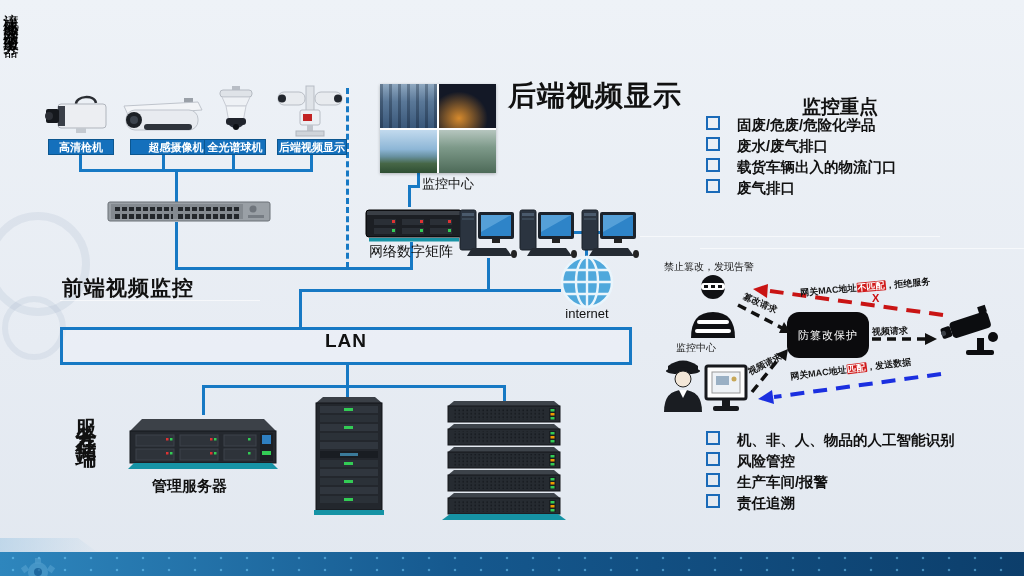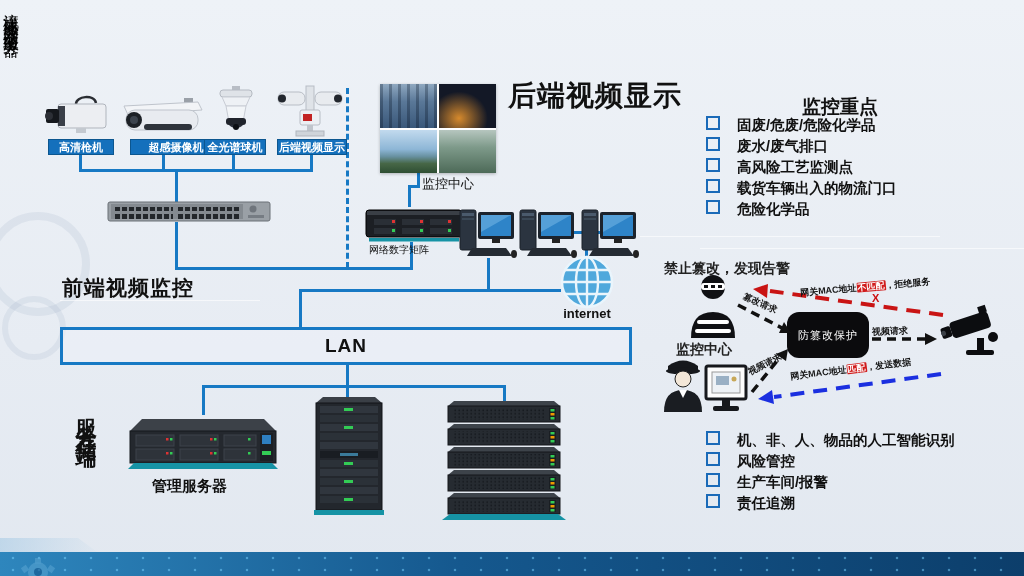--- a/index.html
+++ b/index.html
@@ -35,51 +35,51 @@
     border-left:3px dashed #1779c4;}
   
   .cam-label{position:absolute;top:139px;height:16px;background:#1470bc;border:1px solid #0c568f;
     color:#fff;font-size:11px;font-weight:bold;display:flex;align-items:center;justify-content:center;
     box-sizing:border-box;}
   
   .sec-h{position:absolute;color:#111;font-weight:bold;}
   .front-h{left:62px;top:237px;font-size:21px;letter-spacing:1px;margin-top:37px;}
   .back-h{left:508px;top:77px;font-size:28px;letter-spacing:1px;}
   .mc-label{left:422px;top:175px;font-size:13px;font-weight:500;}
-  .matrix-label{left:369px;top:243px;font-size:10px;font-weight:500;}
-  .inet-label{left:556px;top:306px;width:62px;text-align:center;font-size:13px;font-weight:700;}
+  .matrix-label{left:369px;top:243px;font-size:14px;font-weight:500;}
+  .inet-label{left:556px;top:306px;width:62px;text-align:center;font-size:13px;font-weight:400;}
   
   .mc-grid{position:absolute;left:380px;top:84px;width:116px;height:89px;display:grid;
     grid-template-columns:1fr 1fr;grid-template-rows:1fr 1fr;gap:2px;background:#fff;
     box-shadow:0 1px 3px rgba(0,0,0,.25);}
   .mc-t1{background:linear-gradient(180deg,#8fa8c0 0%,#5a7898 40%,#3a587a 100%),
     repeating-linear-gradient(90deg,rgba(20,40,60,.3) 0 3px,transparent 3px 9px);background-blend-mode:multiply;}
   .mc-t2{background:radial-gradient(ellipse at 35% 78%,rgba(235,150,45,.9),rgba(235,150,45,0) 55%),#131826;}
   .mc-t3{background:linear-gradient(180deg,#c2daee 0%,#8db6d6 45%,#67909f 62%,#476747 78%,#2e4e33 100%);}
   .mc-t4{background:linear-gradient(180deg,#b6c6bf 0%,#7e9a8a 40%,#4d6a58 100%);}
   
   .lan{position:absolute;left:60px;top:327px;width:572px;height:38px;border:3px solid #1779c4;
-    box-sizing:border-box;background:rgba(236,241,248,.55);display:flex;align-items:center;
+    box-sizing:border-box;background:rgba(236,241,248,.55);display:flex;align-items:flex-start;
     justify-content:center;font-size:19px;font-weight:bold;color:#111;letter-spacing:1px;}
   
   .vtext{position:absolute;writing-mode:vertical-rl;text-orientation:upright;color:#111;}
   .storage-h{left:72px;top:402px;font-size:21px;font-weight:bold;letter-spacing:7px;}
   .srv-label{position:absolute;color:#111;font-size:15px;font-weight:600;}
   .srv1-label{left:152px;top:477px;}
   .srv2-label{left:380px;top:401px;writing-mode:vertical-rl;text-orientation:upright;letter-spacing:3px;}
   .srv3-label{left:564px;top:411px;writing-mode:vertical-rl;text-orientation:upright;letter-spacing:3px;}
   
   .focus-title{position:absolute;left:795px;top:94px;width:90px;text-align:center;
     font-size:19px;font-weight:bold;color:#111;}
   .chk-list{position:absolute;left:706px;display:flex;flex-direction:column;gap:6px;}
   .chk-row{display:flex;height:15px;}
   .chk{width:10px;height:10px;border:2.5px solid #1a6ab8;margin-right:17px;flex:none;}
   .chk-label{font-size:14.5px;font-weight:bold;color:#111;white-space:nowrap;}
   
-  .sec-small{position:absolute;font-size:14px;color:#222;font-weight:700;white-space:nowrap;}
+  .sec-small{position:absolute;font-size:10px;color:#222;font-weight:400;white-space:nowrap;}
   .protect-box{position:absolute;left:787px;top:312px;width:82px;height:46px;background:#0b0b0d;
     border-radius:12px;display:flex;align-items:center;justify-content:center;color:#fff;
     font-size:11px;font-weight:500;letter-spacing:1px;}
   .arrow-label{position:absolute;font-size:9px;font-weight:bold;color:#151515;white-space:nowrap;}
   .hl{background:#d01c1c;color:#fff;padding:0 1px;border-radius:1px;}
   .xmark{position:absolute;left:872px;top:292px;color:#c11;font-size:11px;font-weight:bold;}
   svg{position:absolute;overflow:visible;}
 </style>
 </head>
 <body>
@@ -374,29 +374,25 @@
     <div class="chk-row">
         <span class="chk"></span>
         <span class="chk-label">固废/危废/危险化学品</span>
       </div>
     <div class="chk-row">
         <span class="chk"></span>
         <span class="chk-label">废水/废气排口</span>
       </div>
     <div class="chk-row">
         <span class="chk"></span>
-        <span class="chk-label">高风险工艺监测点</span>
-      </div>
-    <div class="chk-row">
-        <span class="chk"></span>
         <span class="chk-label">载货车辆出入的物流门口</span>
       </div>
     <div class="chk-row">
         <span class="chk"></span>
-        <span class="chk-label">危险化学品</span>
+        <span class="chk-label">废气排口</span>
       </div>
   </div>
 
   <div class="sec-small" style="left:664px;top:260px">禁止篡改，发现告警</div>
   <svg style="left:688px;top:272px" width="50" height="66" viewBox="0 0 50 66">
     <circle cx="25" cy="15" r="12" fill="#101114"></circle>
     <rect x="13" y="11" width="24" height="7" rx="3" fill="#fff"></rect>
     <rect x="16" y="13" width="4" height="3" fill="#101114"></rect>
       <rect x="23" y="13" width="4" height="3" fill="#101114"></rect>
       <rect x="30" y="13" width="4" height="3" fill="#101114"></rect>

